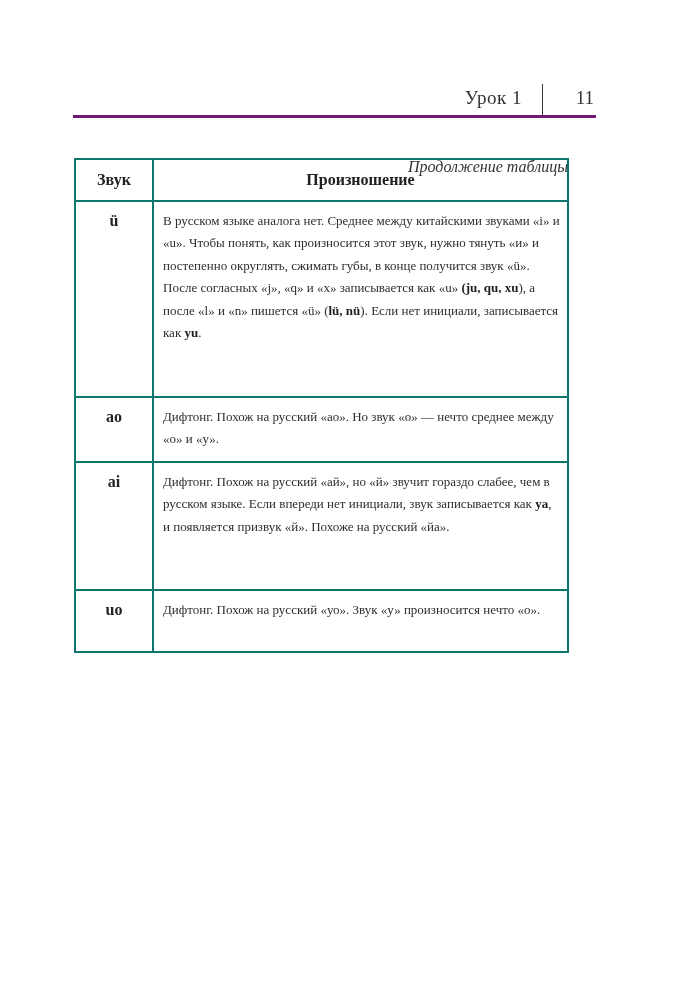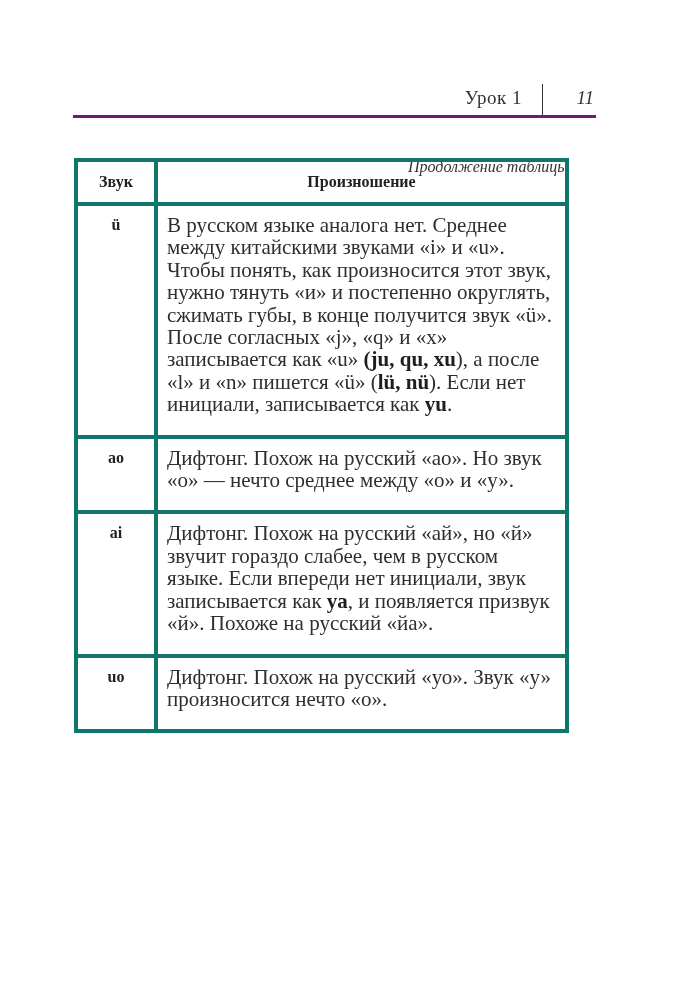--- a/index.html
+++ b/index.html
@@ -14,42 +14,42 @@
     border-bottom: 3px solid #701a75;
   }
   .rh-title {
     position: absolute; right: 74px; top: 3px;
     font-size: 19px; letter-spacing: 0.5px; color: #333;
   }
   .rh-divider {
     position: absolute; left: 469px; top: 0; width: 1px; height: 31px; background: #333;
   }
   .rh-page {
-    position: absolute; right: 2px; top: 3px; font-size: 19px; color: #333; font-style: italic;
+    position: absolute; right: 2px; top: 3px; font-size: 19px; color: #333;
   }
   .continuation {
     position: absolute; right: 116px; top: 135px;
     font-style: italic; font-size: 16px; color: #333; margin-top: 23px;
   }
   table.sounds {
     position: absolute; left: 74px; top: 158px; width: 495px;
     border-collapse: collapse;
   }
   table.sounds th, table.sounds td {
-    border: 4px solid #0f766e; vertical-align: top;
+    border: 2px solid #0f766e; vertical-align: top;
   }
   table.sounds th {
     height: 38px; font-weight: bold; font-size: 16px; vertical-align: middle; color: #222;
   }
   td.sound {
     width: 74px; text-align: center; font-weight: bold; font-size: 16px;
     padding-top: 10px; color: #222;
   }
   td.desc {
-    font-size: 21px; line-height: 22.4px; padding: 8px 6px 19px 9px; color: #2e2e2e;
+    font-size: 13px; line-height: 22.4px; padding: 8px 6px 10px 9px; color: #2e2e2e;
   }
   td.desc b { color: #1e1e1e; }
 </style>
 </head>
 <body>
 
 <div class="running-head">
   <span class="rh-title">Урок 1</span>
   <span class="rh-divider"></span>
   <span class="rh-page">11</span>

